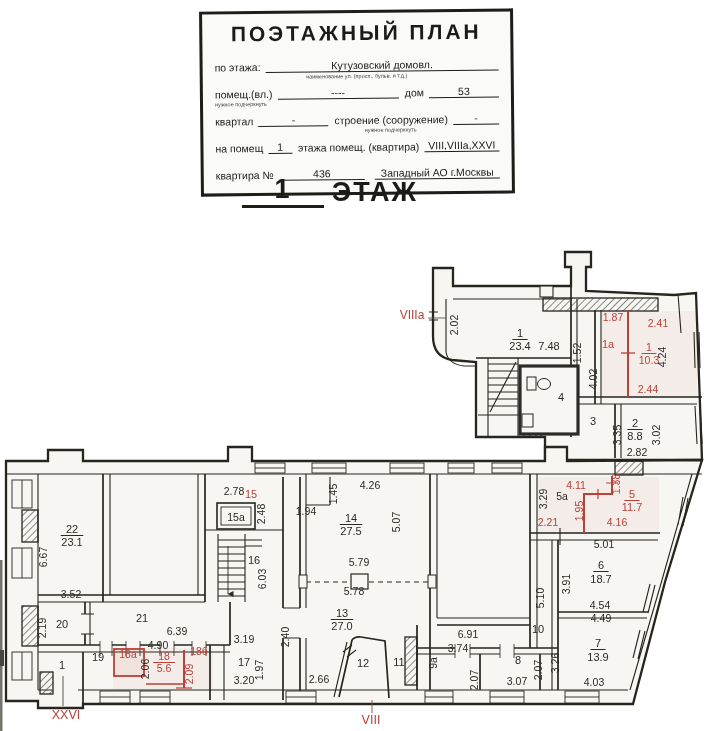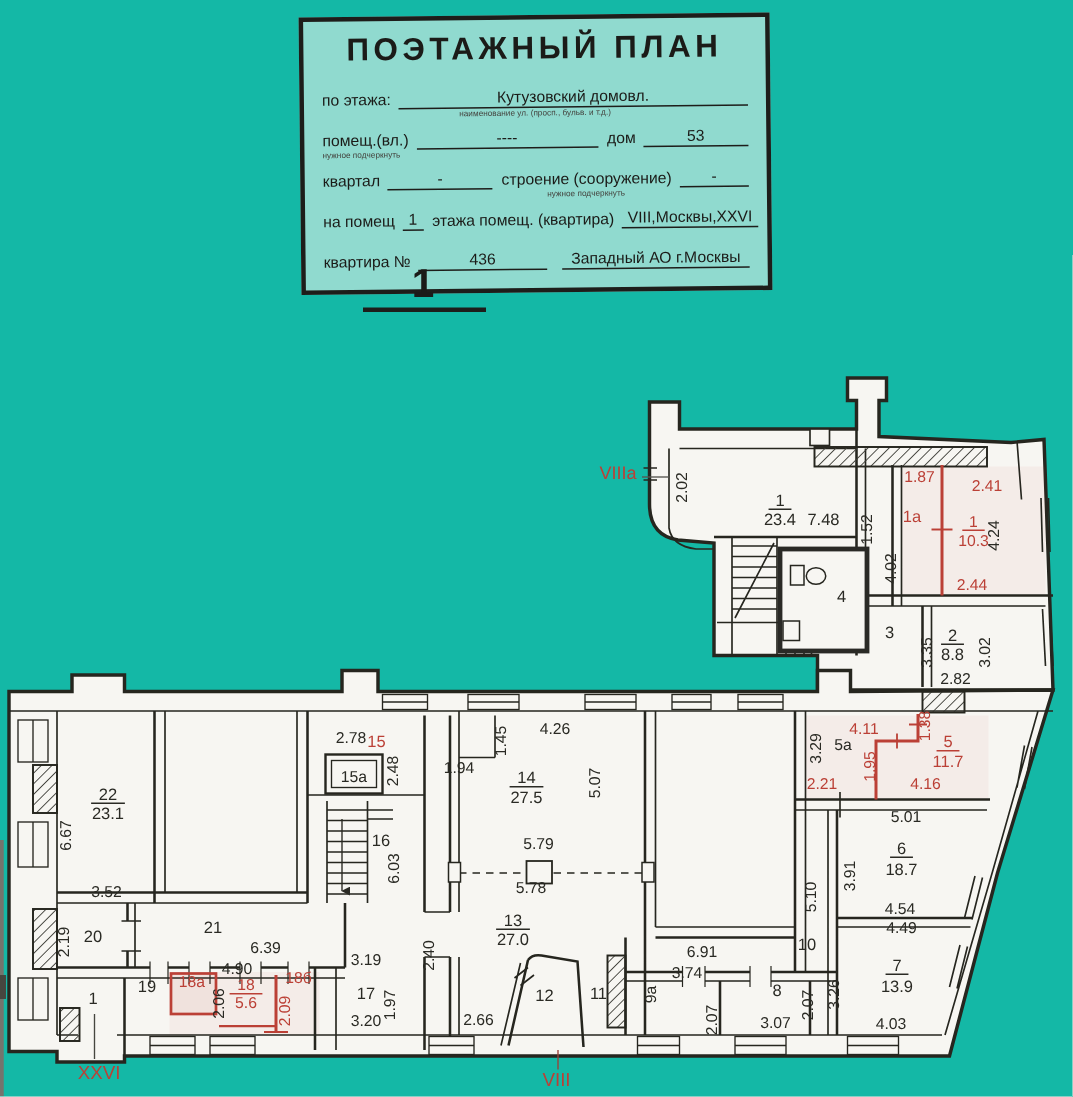--- a/index.html
+++ b/index.html
@@ -1,16 +1,16 @@
 <!DOCTYPE html>
 <html><head>
 <meta charset="utf-8">
 <style>
   html,body{margin:0;padding:0;background:#e6e5e0;}
-  .page{position:relative;width:715px;height:731px;background:#14b8a6;overflow:hidden;
+  .page{position:relative;width:715px;height:731px;background:#ffffff;overflow:hidden;
         font-family:"Liberation Sans",sans-serif;color:#1b1b18;}
   
   .title-block{position:absolute;left:200px;top:10px;width:314px;box-sizing:border-box;
                border:3px solid #1d1d1a;padding:6px 12px 12px;transform:rotate(-.6deg);
                background:rgba(246,245,241,.55);}
   .tb-title{font-size:21px;font-weight:bold;letter-spacing:3px;text-align:center;margin:2px 0 6px;}
   .tb-row{display:flex;align-items:flex-end;font-size:10.5px;margin-top:14px;position:relative;}
   .lbl{white-space:nowrap;padding-right:5px;position:relative;}
   .val{border-bottom:1.2px solid #1d1d1a;text-align:center;padding:0 4px;white-space:nowrap;}
   .grow{flex:1;}
@@ -60,33 +60,34 @@
         <span>строение (сооружение)</span>
         <span class="cap cap-c">нужное подчеркнуть</span>
       </span>
       <span class="val grow">-</span>
     </div>
 
     <div class="tb-row">
       <span class="lbl">на помещ</span>
       <span class="val w55">1</span>
       <span class="lbl" style="padding-left:6px">этажа помещ. (квартира)</span>
-      <span class="val grow">VIII,Москвы,XXVI</span>
+      <span class="val grow">VIII,VIIIа,XXVI</span>
     </div>
 
     <div class="tb-row">
       <span class="lbl">квартира №</span>
       <span class="val w85">436</span>
       <span class="gap8"></span>
       <span class="val grow">Западный АО г.Москвы</span>
     </div>
   </div>
 
   <div class="floor-heading">
     <span class="fh-num">1</span>
+    <span class="fh-word">ЭТАЖ</span>
   </div>
 
   <svg id="plan-svg" width="715" height="731" viewBox="0 0 715 731">
     <defs>
       <pattern id="hatch" width="5" height="5" patternUnits="userSpaceOnUse" patternTransform="rotate(45)">
         <line x1="0" y1="0" x2="0" y2="5" stroke="#3c3c36" stroke-width="1.2"></line>
       </pattern>
       <marker id="arr" markerWidth="7" markerHeight="7" refX="3" refY="5.5" orient="auto-start-reverse" markerUnits="userSpaceOnUse">
         <path d="M0,0 L6,0 L3,6 Z" fill="#2a2a24"></path>
       </marker>

